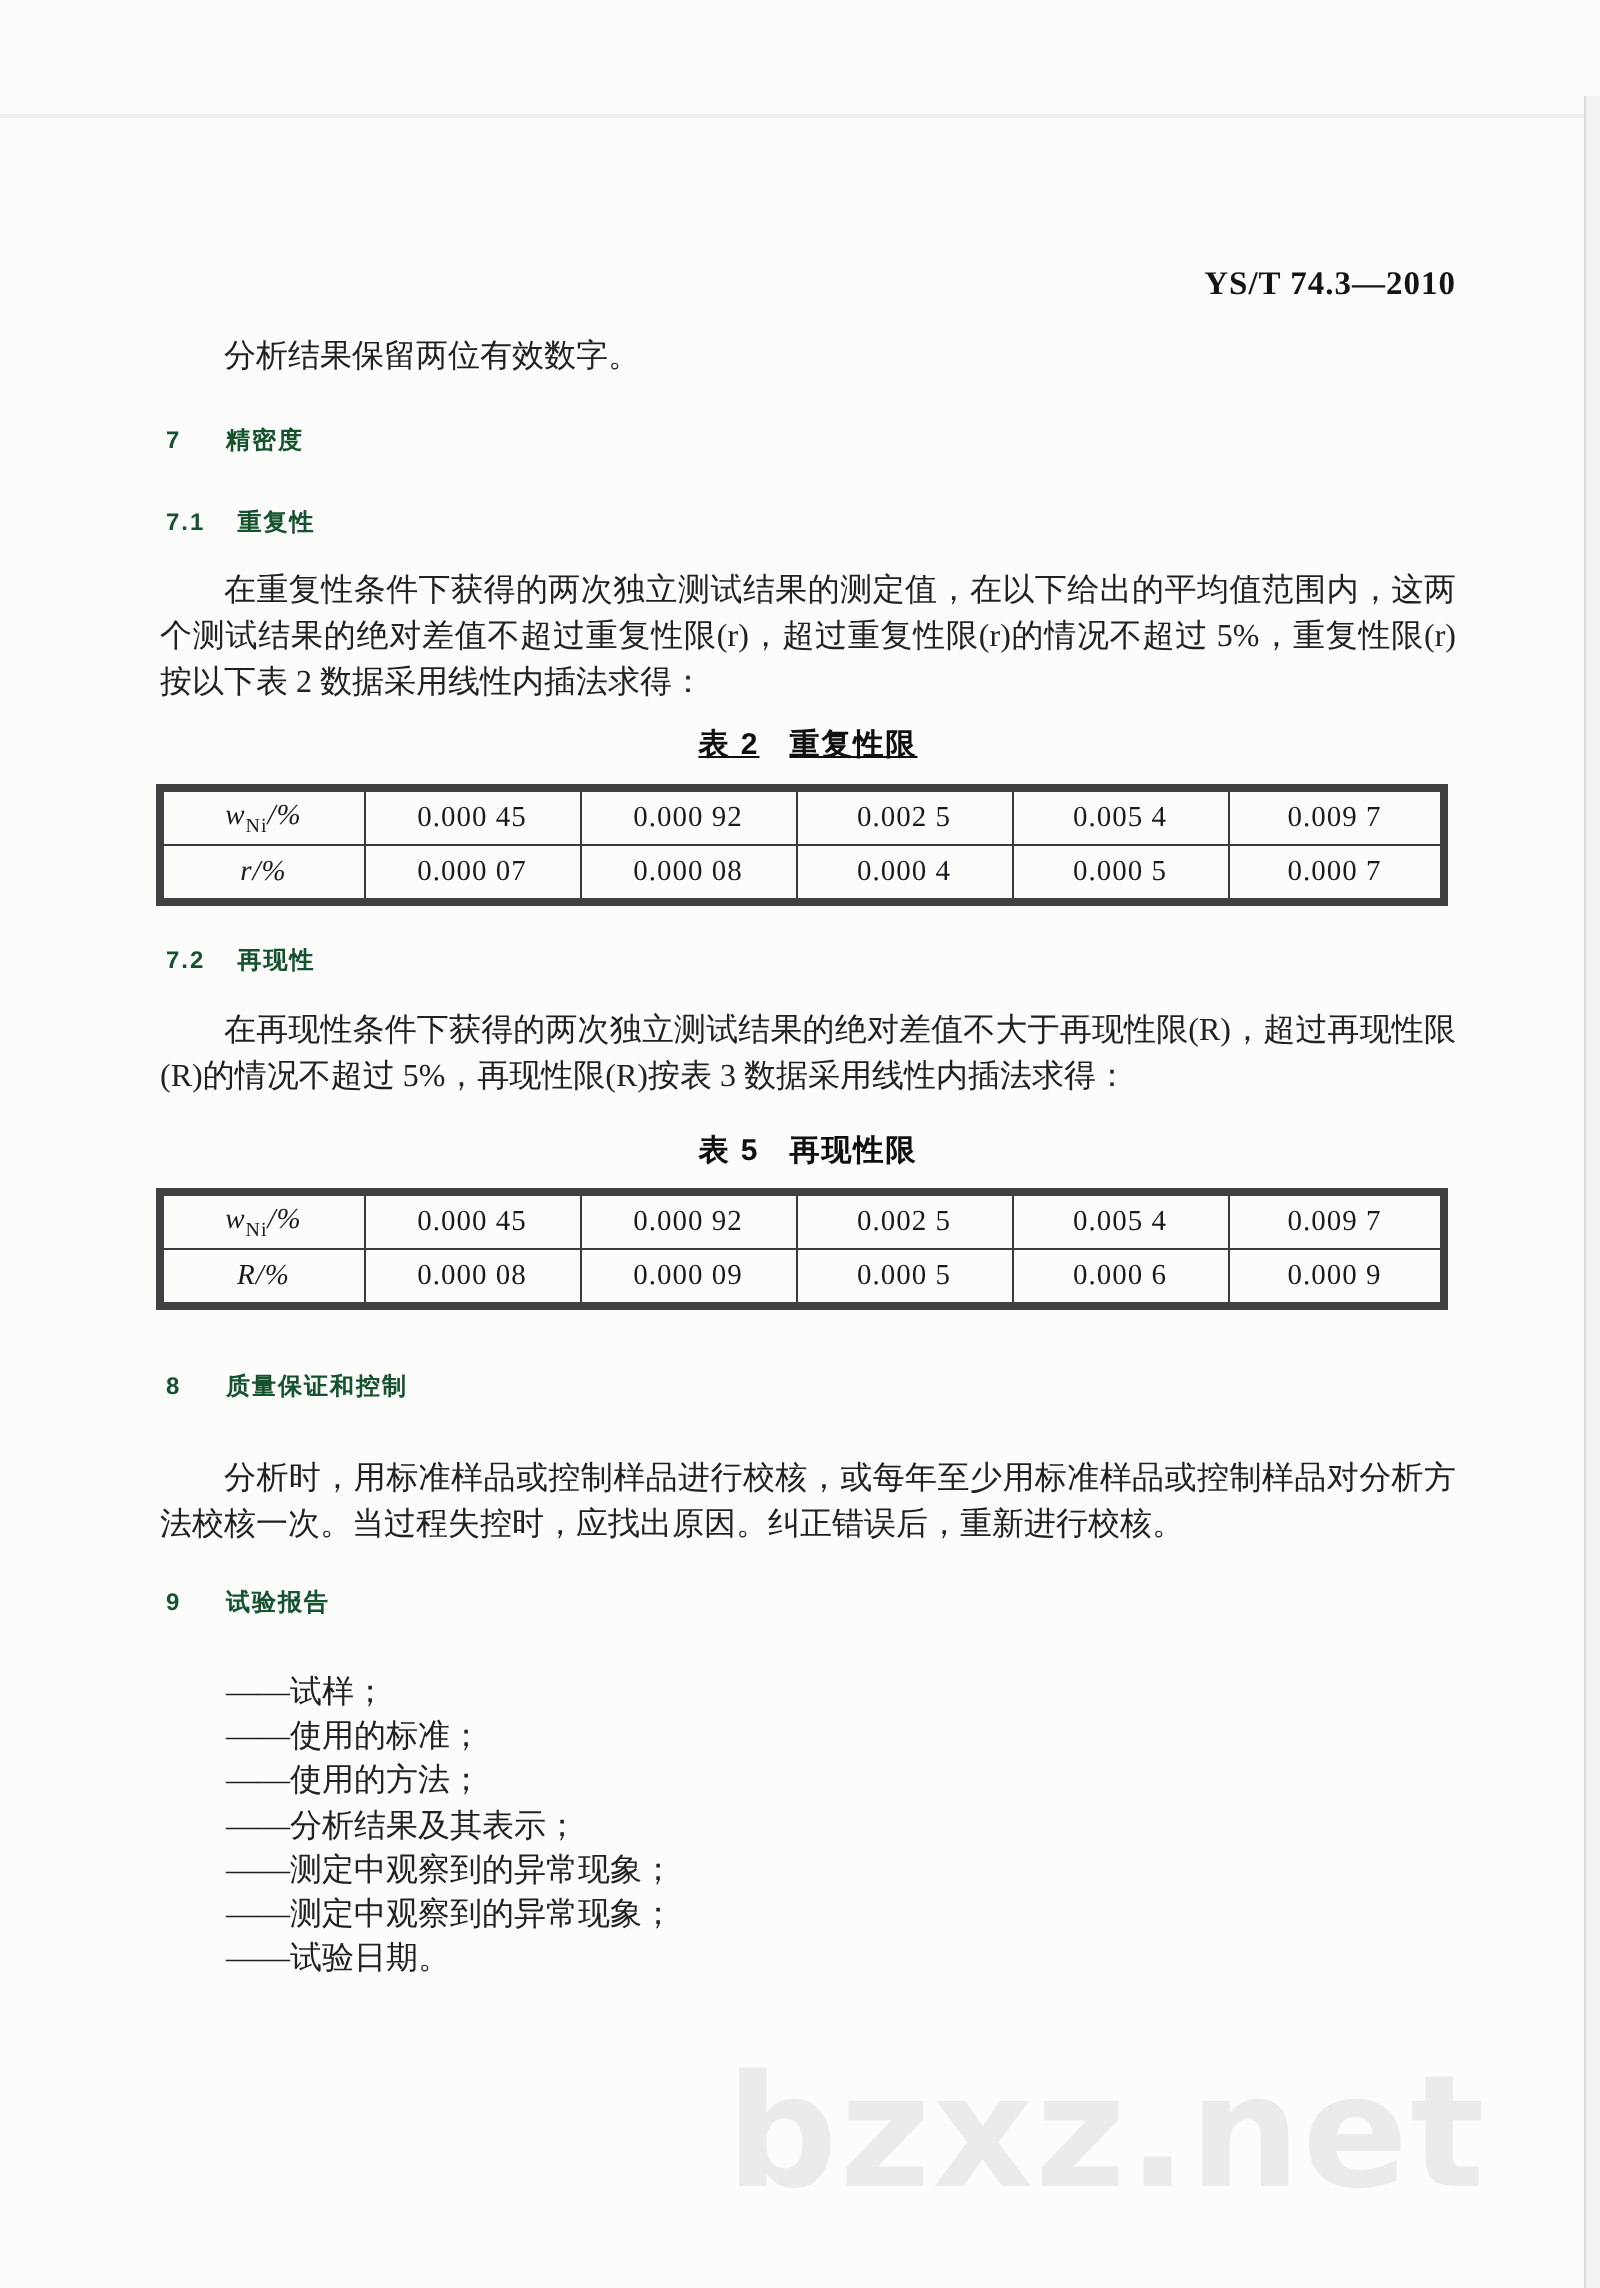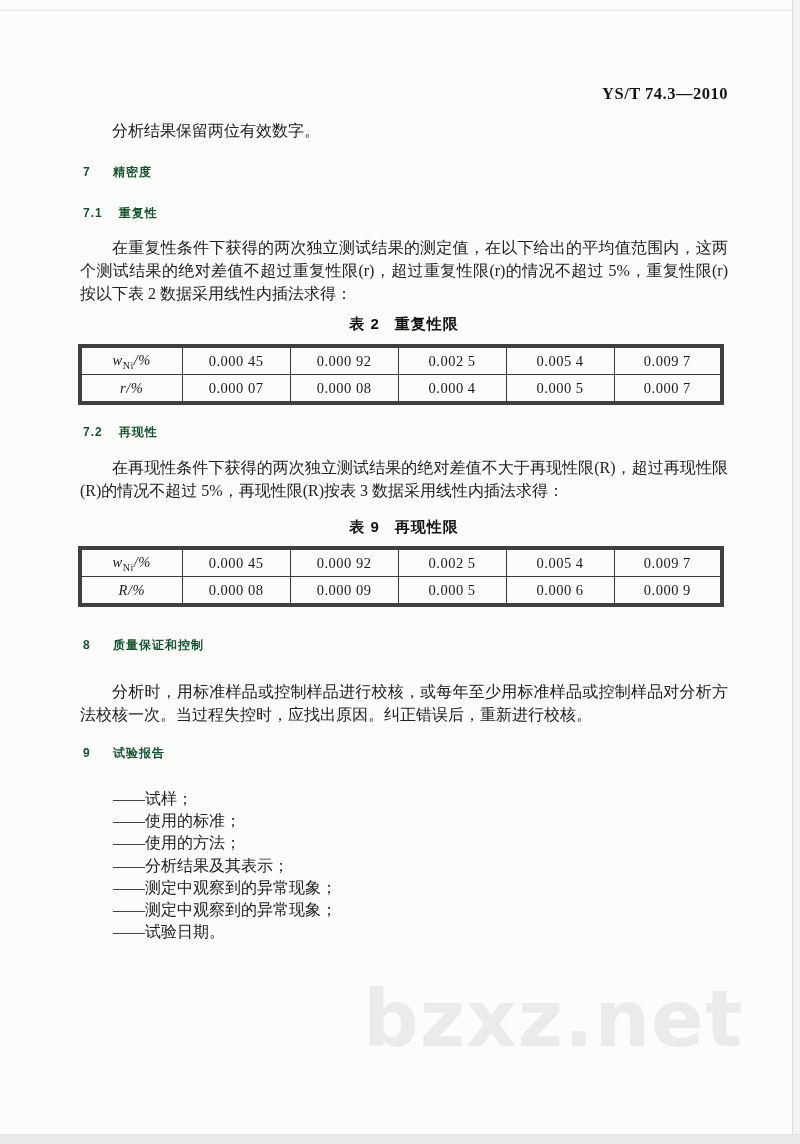--- a/index.html
+++ b/index.html
@@ -1,21 +1,21 @@
 <!DOCTYPE html>
 <html><head>
 <meta charset="utf-8">
 <style>
   html,body{margin:0;padding:0;background:#ffffff;}
   .page{
     position:relative;width:800px;height:1144px;margin:0 auto;
     background:#fcfcfb;color:#1c1c1c;overflow:hidden;
     font-family:"Liberation Serif",serif;
   }
-  .blk{position:absolute;}
+  .blk{position:absolute;margin-top:48px;}
   .scan-top-line{left:0;top:9px;width:800px;height:2px;background:#efefef;}
   .edge-right{right:0;top:0;width:7px;height:1144px;background:#f3f3f2;border-left:1px solid #dcdcda;}
   .edge-bottom{left:0;top:1134px;width:800px;height:10px;background:#e9e9e8;border-top:1px solid #dedede;}
 
   .doc-header{top:84px;left:78px;width:650px;text-align:right;
     font-weight:bold;font-size:16.5px;letter-spacing:0.5px;color:#141414;}
 
   .para{font-size:16px;line-height:23px;color:#212121;text-align:justify;width:648px;left:80px;}
   .indent{text-indent:2em;}
 
@@ -58,21 +58,21 @@
   <div class="blk sec-h" style="top:164px;">
     <span class="num">7</span><span class="gap"></span><span>精密度</span>
   </div>
 
   <div class="blk sec-h" style="top:205px;">
     <span class="num">7.1</span><span class="gap"></span><span>重复性</span>
   </div>
 
   <div class="blk para indent" style="top:236px;">在重复性条件下获得的两次独立测试结果的测定值，在以下给出的平均值范围内，这两个测试结果的绝对差值不超过重复性限(r)，超过重复性限(r)的情况不超过 5%，重复性限(r)按以下表 2 数据采用线性内插法求得：</div>
 
-  <div class="blk cap" style="top:315px;">
+  <div class="blk cap" style="top:315px;text-decoration:underline;">
     <span>表 2</span><span class="gap"></span><span>重复性限</span>
   </div>
 
   <div class="blk tbl-wrap" style="top:344px;">
     <table class="limits">
       <colgroup>
           <col style="width:102px">
           <col>
           <col>
           <col>
@@ -100,21 +100,21 @@
       </table>
   </div>
 
   <div class="blk sec-h" style="top:424px;">
     <span class="num">7.2</span><span class="gap"></span><span>再现性</span>
   </div>
 
   <div class="blk para indent" style="top:456px;">在再现性条件下获得的两次独立测试结果的绝对差值不大于再现性限(R)，超过再现性限(R)的情况不超过 5%，再现性限(R)按表 3 数据采用线性内插法求得：</div>
 
   <div class="blk cap" style="top:518px;">
-    <span>表 9</span><span class="gap"></span><span>再现性限</span>
+    <span>表 5</span><span class="gap"></span><span>再现性限</span>
   </div>
 
   <div class="blk tbl-wrap" style="top:546px;">
     <table class="limits">
       <colgroup>
           <col style="width:102px">
           <col>
           <col>
           <col>
           <col>

